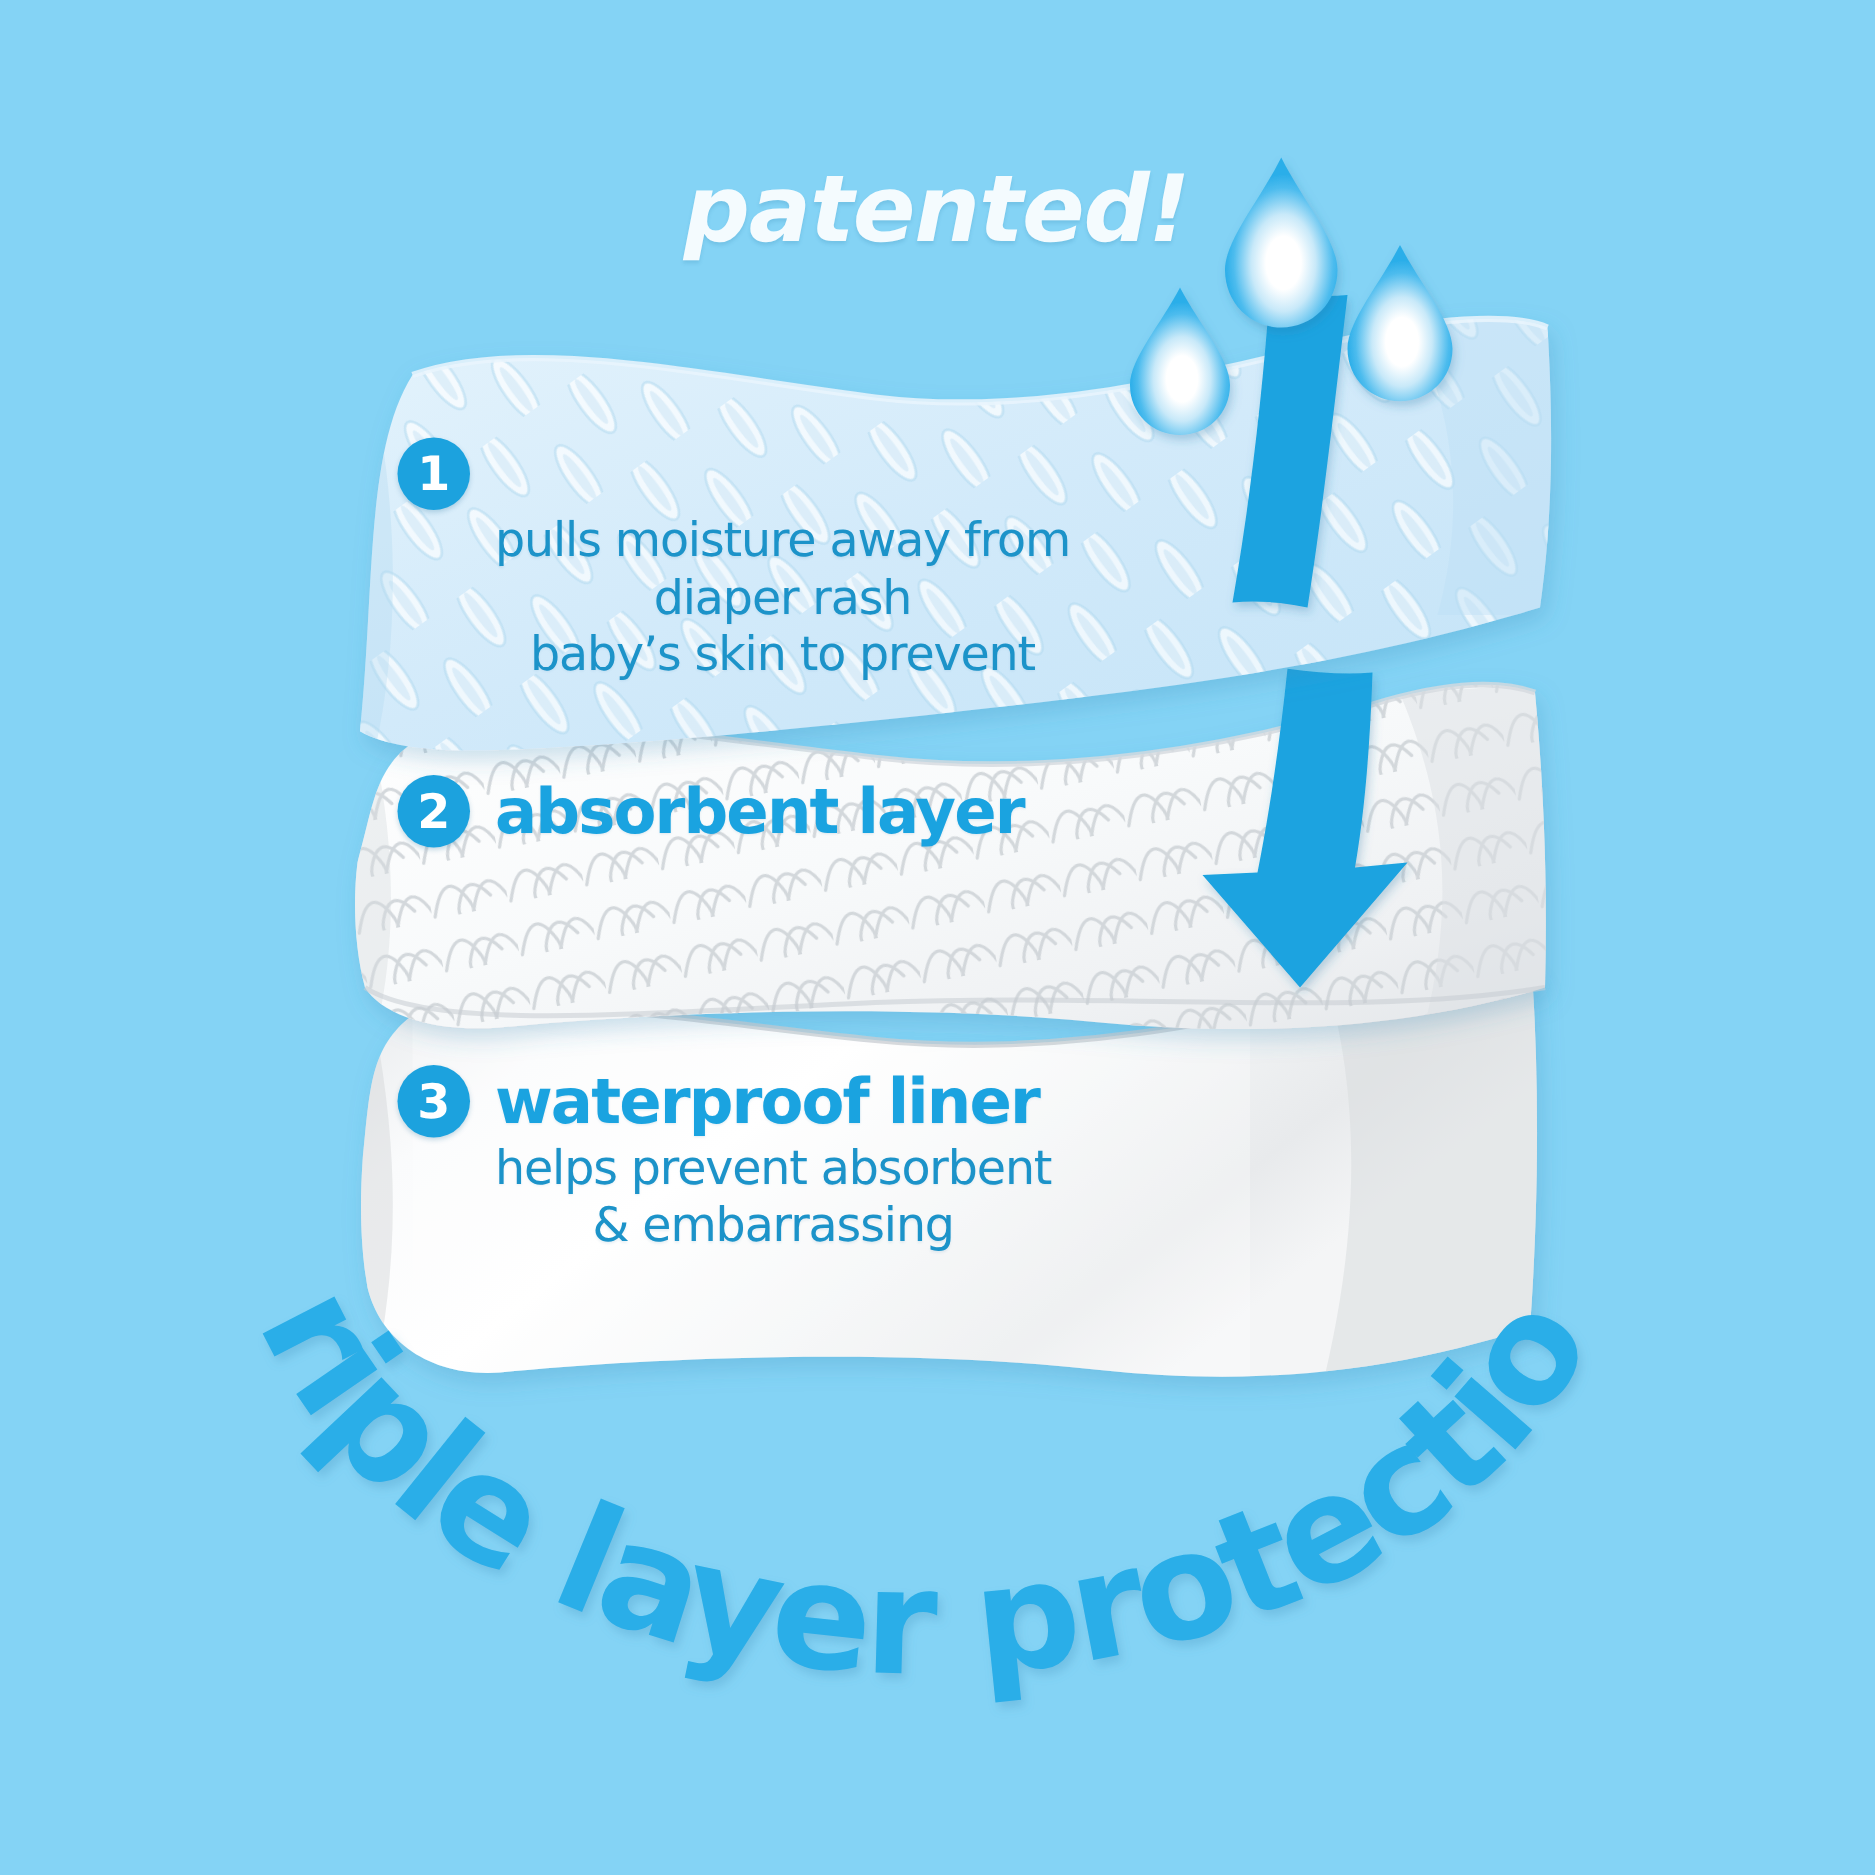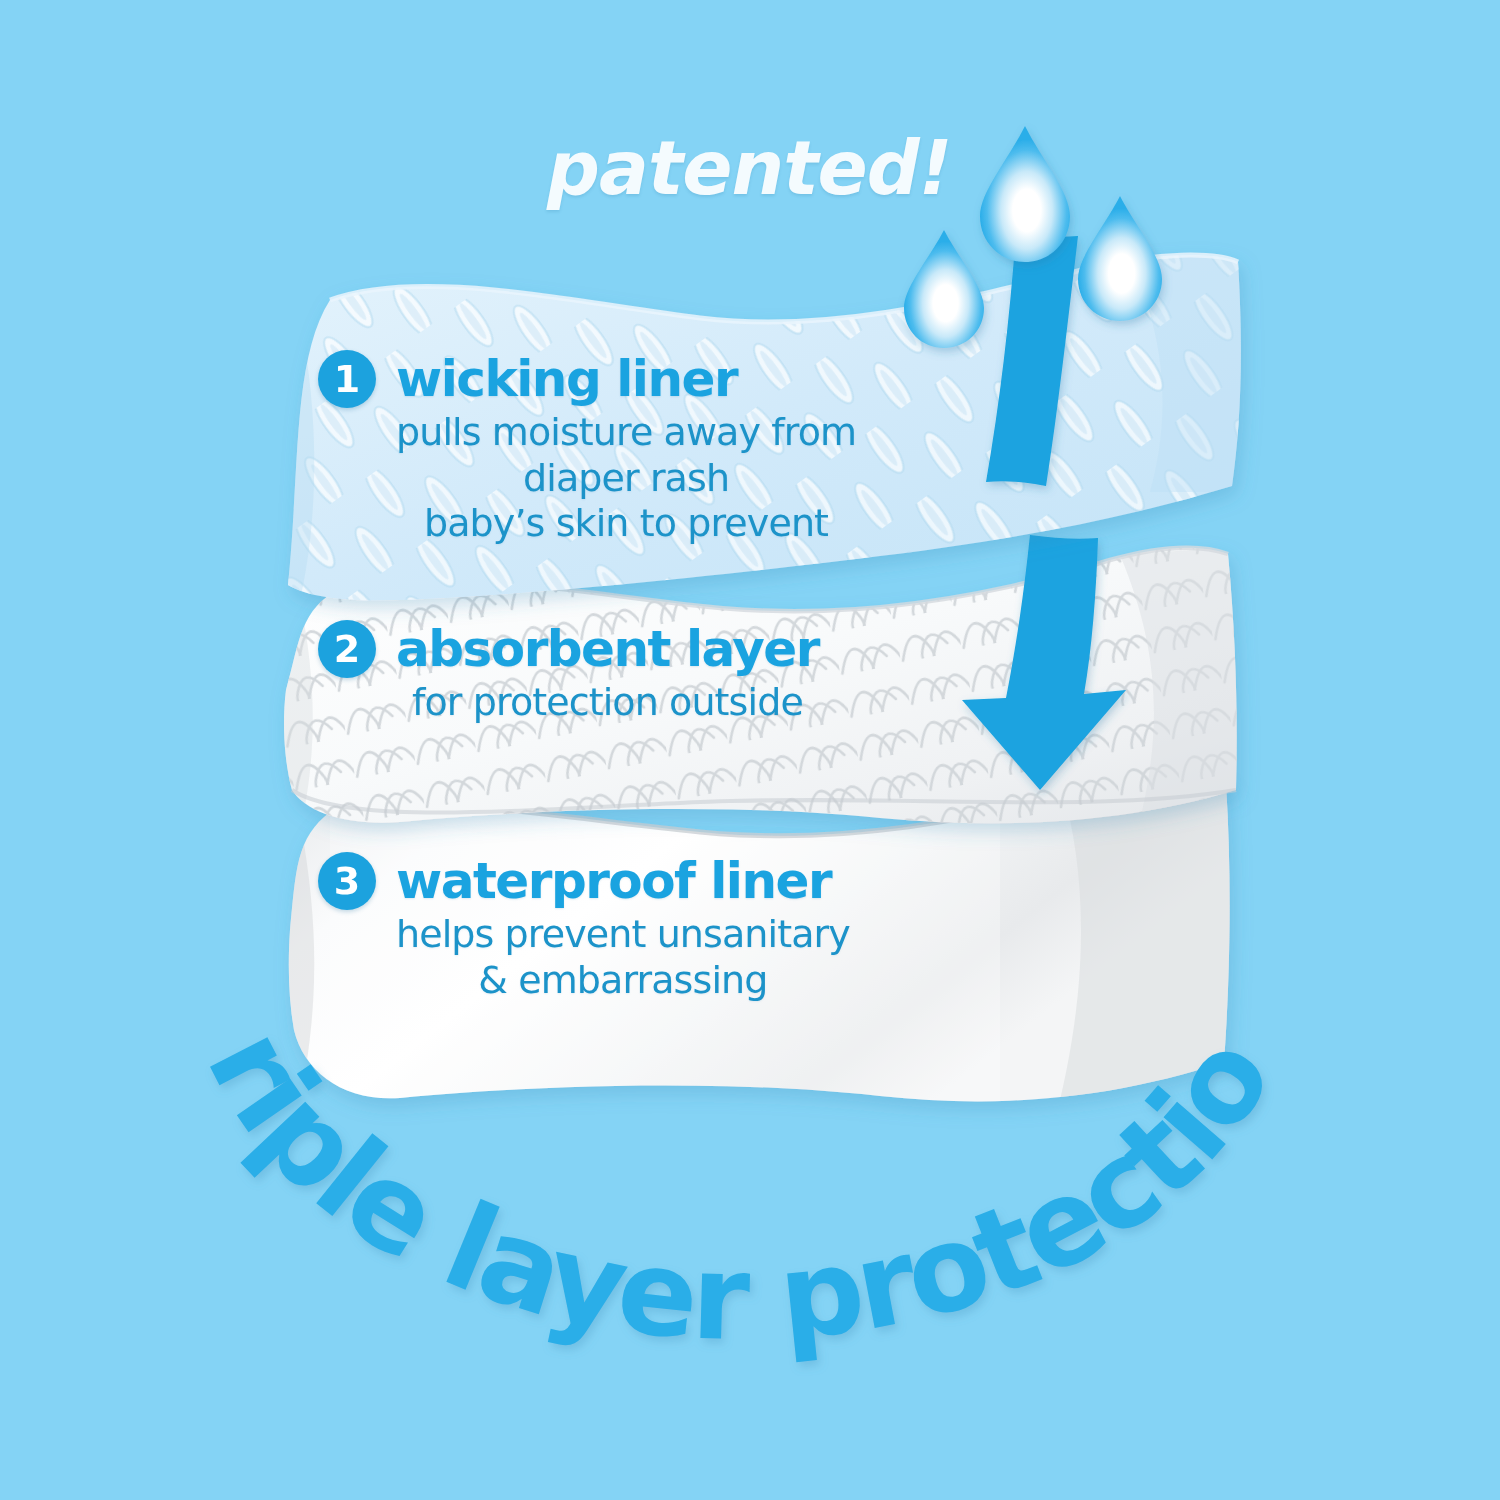--- a/index.html
+++ b/index.html
@@ -280,46 +280,44 @@
                C1097,321 1078,303 1078,279
                C1078,257 1104,227 1120,196 Z" fill="url(#gDrop)"></path>
     </g>
   </svg>
 
   <div class="patented">patented!</div>
 
   <div class="layer-block" id="block1">
     <div class="lb-head">
       <div class="badge">1</div>
-      <div class="lb-title">wicking liner</div>
     </div>
     <div class="lb-body">
       <span>pulls moisture away from</span>
       <span>diaper rash</span>
       <span>baby’s skin to prevent</span>
     </div>
   </div>
 
   <div class="layer-block" id="block2">
     <div class="lb-head">
       <div class="badge">2</div>
       <div class="lb-title">absorbent layer</div>
     </div>
     <div class="lb-body">
-      <span>for protection outside</span>
     </div>
   </div>
 
   <div class="layer-block" id="block3">
     <div class="lb-head">
       <div class="badge">3</div>
       <div class="lb-title">waterproof liner</div>
     </div>
     <div class="lb-body">
-      <span>helps prevent unsanitary</span>
+      <span>helps prevent absorbent</span>
       <span>&amp; embarrassing</span>
     </div>
   </div>
 
   <svg id="arcwrap" viewBox="0 0 1500 400" xmlns="http://www.w3.org/2000/svg">
     <defs>
       <path id="arcPath" d="M212,40 C380,400 1110,400 1278,30" fill="none"></path>
       <filter id="arcShadow" x="-10%" y="-10%" width="130%" height="140%">
         <feDropShadow dx="3" dy="5" stdDeviation="4" flood-color="#4E9DC6" flood-opacity="0.35"></feDropShadow>
       </filter>

